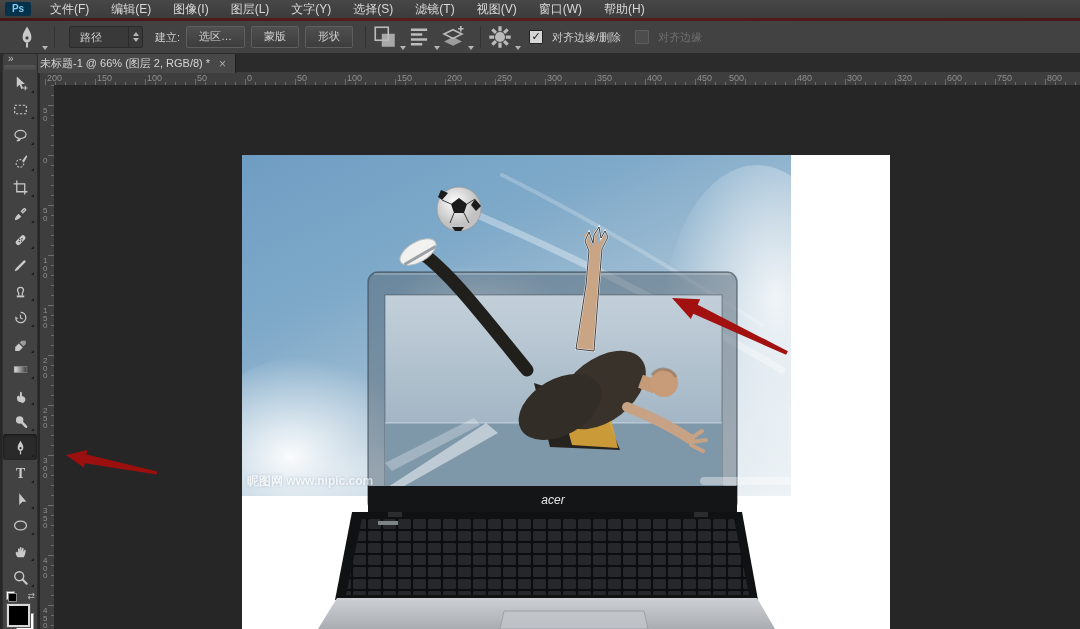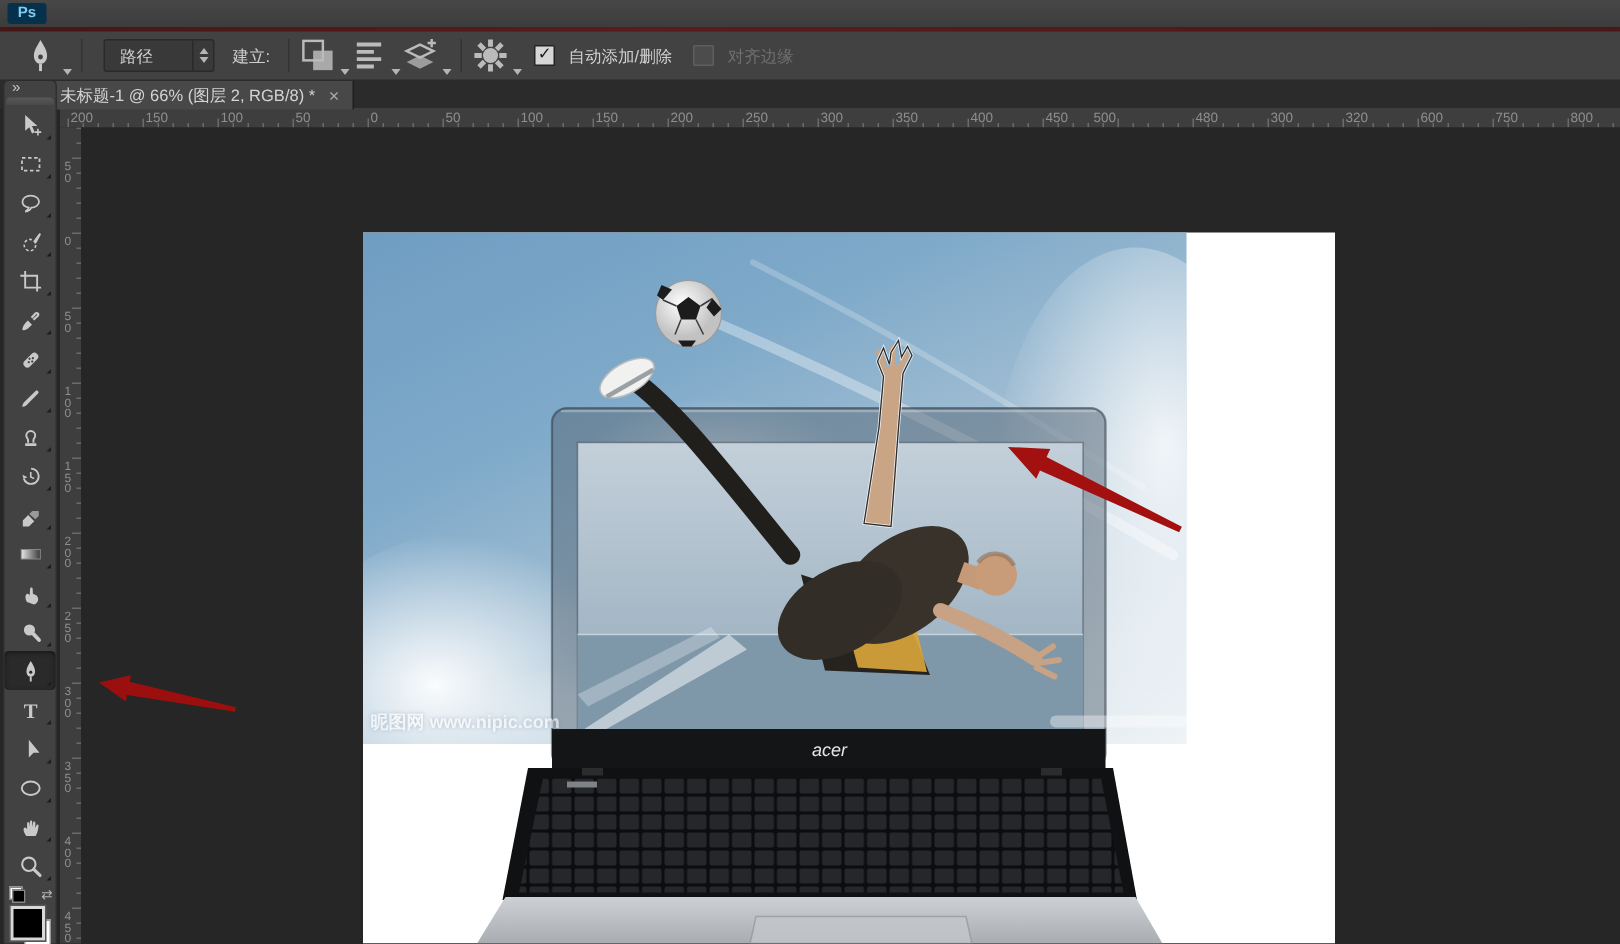--- a/index.html
+++ b/index.html
@@ -74,20 +74,32 @@
     text-shadow:0 0 3px rgba(120,140,160,.8);white-space:nowrap;}
   #idstrip{position:absolute;left:458px;top:322px;width:92px;height:8px;z-index:6;border-radius:4px;
     background:rgba(255,255,255,.38);}
   #arrows{position:absolute;left:0;top:0;width:1080px;height:629px;z-index:60;pointer-events:none;}
 </style>
 </head>
 <body>
 
 <div id="menubar">
   <div id="pslogo">Ps</div>
+  <div id="menuitems" style="display:flex;">
+      <span class="menuitem">文件(F)</span>
+      <span class="menuitem">编辑(E)</span>
+      <span class="menuitem">图像(I)</span>
+      <span class="menuitem">图层(L)</span>
+      <span class="menuitem">文字(Y)</span>
+      <span class="menuitem">选择(S)</span>
+      <span class="menuitem">滤镜(T)</span>
+      <span class="menuitem">视图(V)</span>
+      <span class="menuitem">窗口(W)</span>
+      <span class="menuitem">帮助(H)</span>
+    </div>
 </div>
 <div id="redline"></div>
 
 <div id="optionsbar">
   <div style="width:14px"></div>
   <div class="obtn-icon">
     <svg viewBox="0 0 16 16">
         <path d="M8 1.6c-1.5 2.6-2.7 4.3-2.7 6.5 0 1.9 1.1 3.3 2.7 3.3s2.7-1.4 2.7-3.3C10.7 5.9 9.5 4.2 8 1.6z" fill="#c9c9c9"></path>
         <circle cx="8" cy="8.6" r="1" fill="#424242"></circle>
         <path d="M8 11.4v3" stroke="#c9c9c9" stroke-width="1.2"></path>
@@ -96,20 +108,25 @@
   <div class="dd"></div>
   <div class="osep"></div>
   <div id="modeselect">
     <span class="val">路径</span>
     <span class="spin">
         <span class="tri-up"></span>
         <span class="tri-dn"></span>
       </span>
   </div>
   <span class="olabel">建立:</span>
+  <div id="makebtns" style="display:flex;">
+      <div class="mkbtn">选区…</div>
+      <div class="mkbtn">蒙版</div>
+      <div class="mkbtn">形状</div>
+    </div>
   <div class="osep"></div>
   <div class="obtn-icon">
     <svg viewBox="0 0 16 16">
         <rect x="2" y="2" width="8" height="8" fill="none" stroke="#bbb"></rect>
         <rect x="6" y="6" width="8" height="8" fill="#bbb" opacity=".85"></rect>
       </svg>
   </div>
     <div class="dd"></div>
   <div class="obtn-icon">
     <svg viewBox="0 0 16 16">
@@ -129,21 +146,21 @@
   <div class="obtn-icon">
     <svg viewBox="0 0 16 16">
         <circle cx="8" cy="8" r="3.1" fill="#bbb"></circle>
         <g stroke="#bbb" stroke-width="2">
           <path d="M8 1.4v3M8 11.6v3M1.4 8h3M11.6 8h3M3.3 3.3l2.2 2.2M10.5 10.5l2.2 2.2M12.7 3.3l-2.2 2.2M5.5 10.5l-2.2 2.2"></path>
         </g>
       </svg>
   </div>
     <div class="dd"></div>
   <div class="ckbox">✓</div>
-  <span class="olabel">自动添加/删除</span>
+  <span class="olabel">对齐边缘/删除</span>
   <div class="ckbox off"></div>
   <span class="olabel dim">对齐边缘</span>
 </div>
 
 <div id="tabbar">
   <div id="doctab">
     <span class="ttl">未标题-1 @ 66% (图层 2, RGB/8) *</span>
     <span class="cls">×</span>
   </div>
 </div>

